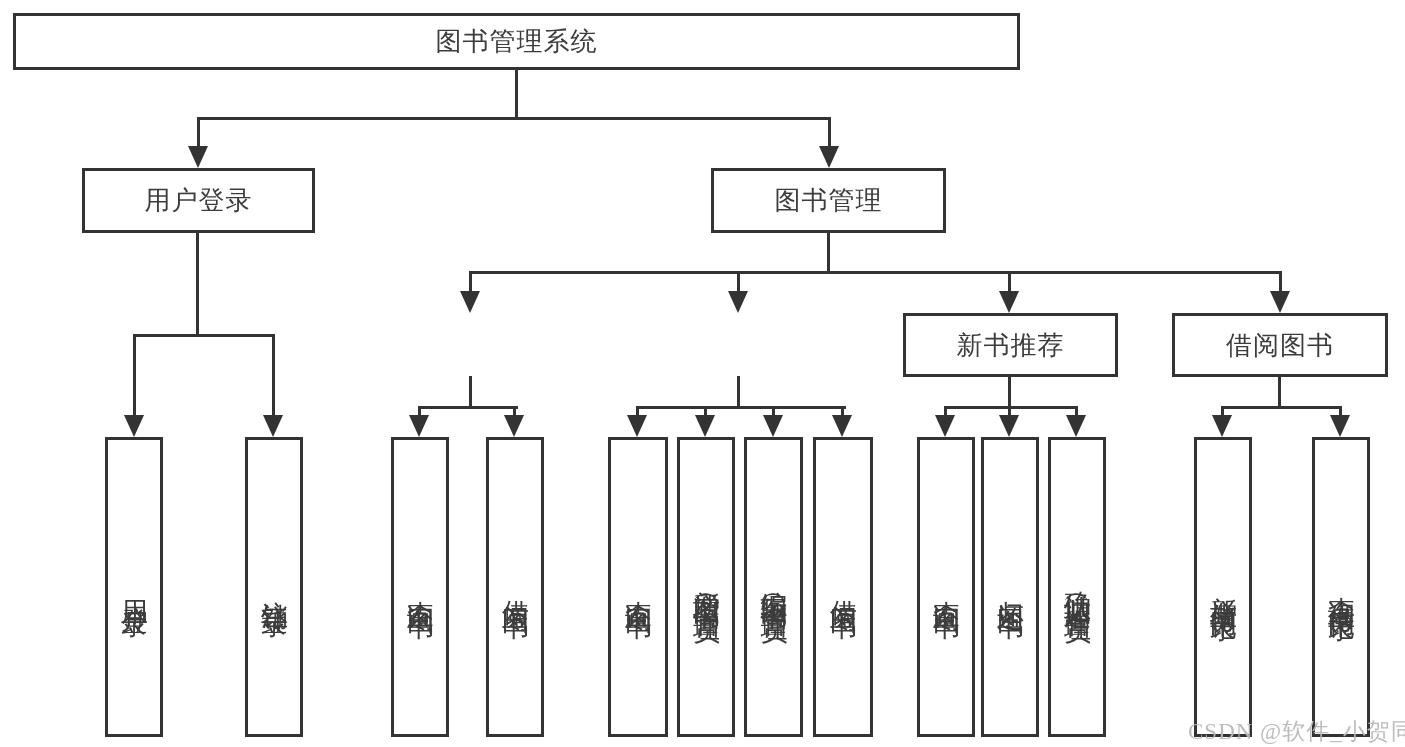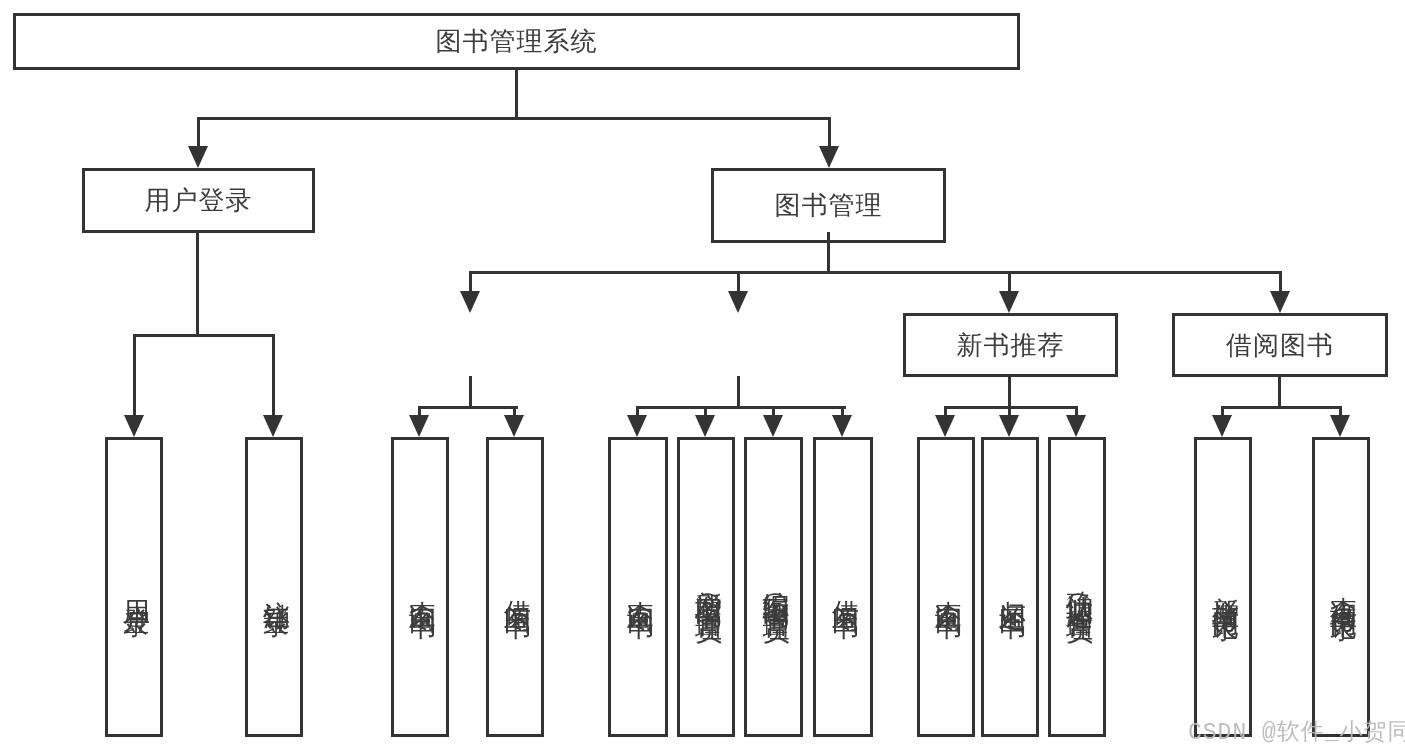--- a/index.html
+++ b/index.html
@@ -1,20 +1,20 @@
 <!DOCTYPE html>
 <html><head>
 <meta charset="utf-8">
 <style>
   html,body{margin:0;padding:0;background:#ffffff;}
   .stage{
     position:relative;
     width:1405px;height:747px;
     background:#ffffff;
-    font-family:Liberation Mono, monospace;
+    font-family:Liberation Serif, serif;
     overflow:hidden;
   }
   .box{
     position:absolute;
     box-sizing:border-box;
     border:3px solid #333333;
     background:#ffffff;
     display:flex;
     align-items:center;
     justify-content:center;
@@ -69,21 +69,21 @@
   <div class="vline" style="left:515px;top:69px;width:3px;height:51px;"></div>
   <div class="hline" style="left:197px;top:117px;width:634px;height:3px;"></div>
   <div class="vline" style="left:197px;top:117px;width:3px;height:30px;"></div>
   <div class="arrow" style="left:188px;top:146px;"></div>
   <div class="vline" style="left:828px;top:117px;width:3px;height:30px;"></div>
   <div class="arrow" style="left:819px;top:146px;"></div>
 
   <div class="box" style="left:82px;top:168px;width:233px;height:65px;">
     <span>用户登录</span>
   </div>
-  <div class="box" style="left:711px;top:168px;width:235px;height:75px;">
+  <div class="box" style="left:711px;top:168px;width:235px;height:65px;">
     <span>图书管理</span>
   </div>
 
   <div class="vline" style="left:196px;top:232px;width:3px;height:105px;"></div>
   <div class="hline" style="left:133px;top:334px;width:142px;height:3px;"></div>
   <div class="vline" style="left:133px;top:334px;width:3px;height:83px;"></div>
   <div class="arrow" style="left:124px;top:415px;"></div>
   <div class="vline" style="left:272px;top:334px;width:3px;height:83px;"></div>
   <div class="arrow" style="left:263px;top:415px;"></div>
 

